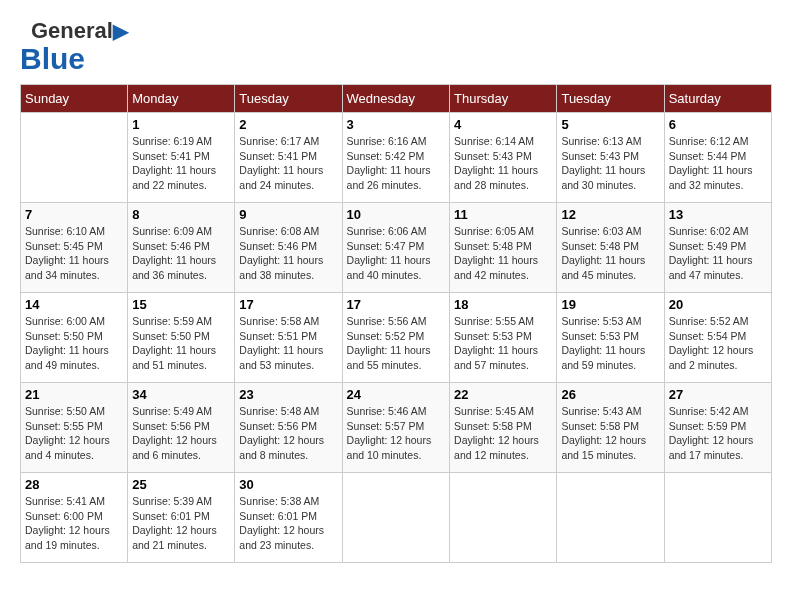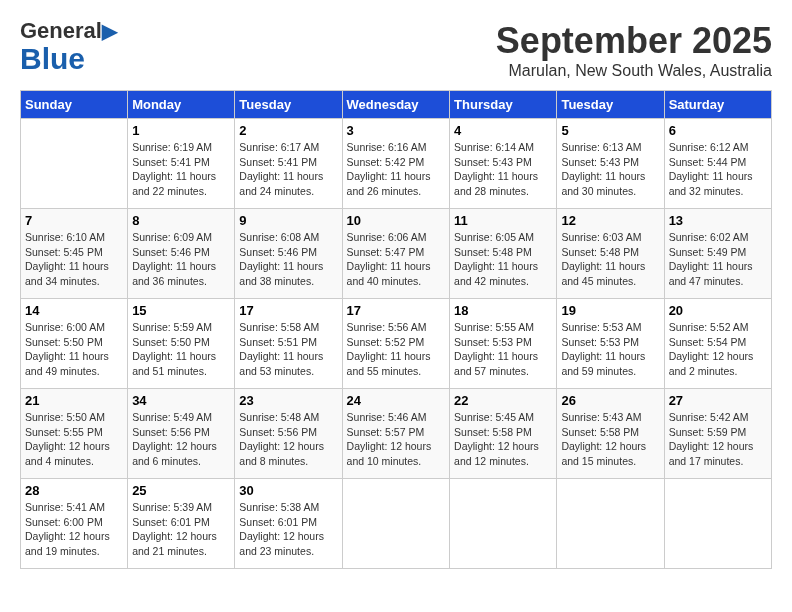--- a/index.html
+++ b/index.html
@@ -36,26 +36,26 @@
     .location-title {
       font-size: 16px;
       color: #333;
     }
     .calendar-table {
       width: 100%;
       border-collapse: collapse;
       font-size: 11px;
     }
     .calendar-table th {
-      background-color: #1d4ed8;
+      background-color: #7f1d1d;
       color: white;
       padding: 6px 4px;
       text-align: left;
       font-size: 13px;
-      font-weight: bold;
+      font-weight: normal;
       border: 1px solid #ccc;
     }
     .calendar-table td {
       border: 1px solid #ccc;
       vertical-align: top;
       padding: 4px;
       height: 90px;
       width: 108px;
       background: #fff;
     }
@@ -83,29 +83,25 @@
     }
   </style>
 </head>
 <body>
 
 <div class="header-area">
   <div class="logo">
     <div class="logo-wrapper">
       <div>
         <div style="font-size:22px;font-weight:bold;color:#333;line-height:1;">
-          <span style="color:#333;">General</span><span style="color:#1a5fac;font-size:20px;">▶</span>
+          <span style="color:#333;margin-left:11px;">General</span><span style="color:#1a5fac;font-size:20px;">▶</span>
         </div>
         <div style="font-size:30px;font-weight:bold;color:#1a5fac;line-height:1;margin-top:2px;">Blue</div>
       </div>
     </div>
-  </div>
-  <div class="title-area">
-    <div class="month-title">September 2025</div>
-    <div class="location-title">Marulan, New South Wales, Australia</div>
   </div>
 </div>
 
 <table class="calendar-table">
   <thead>
     <tr>
     <th>Sunday</th>
         <th>Monday</th>
         <th>Tuesday</th>
         <th>Wednesday</th>

